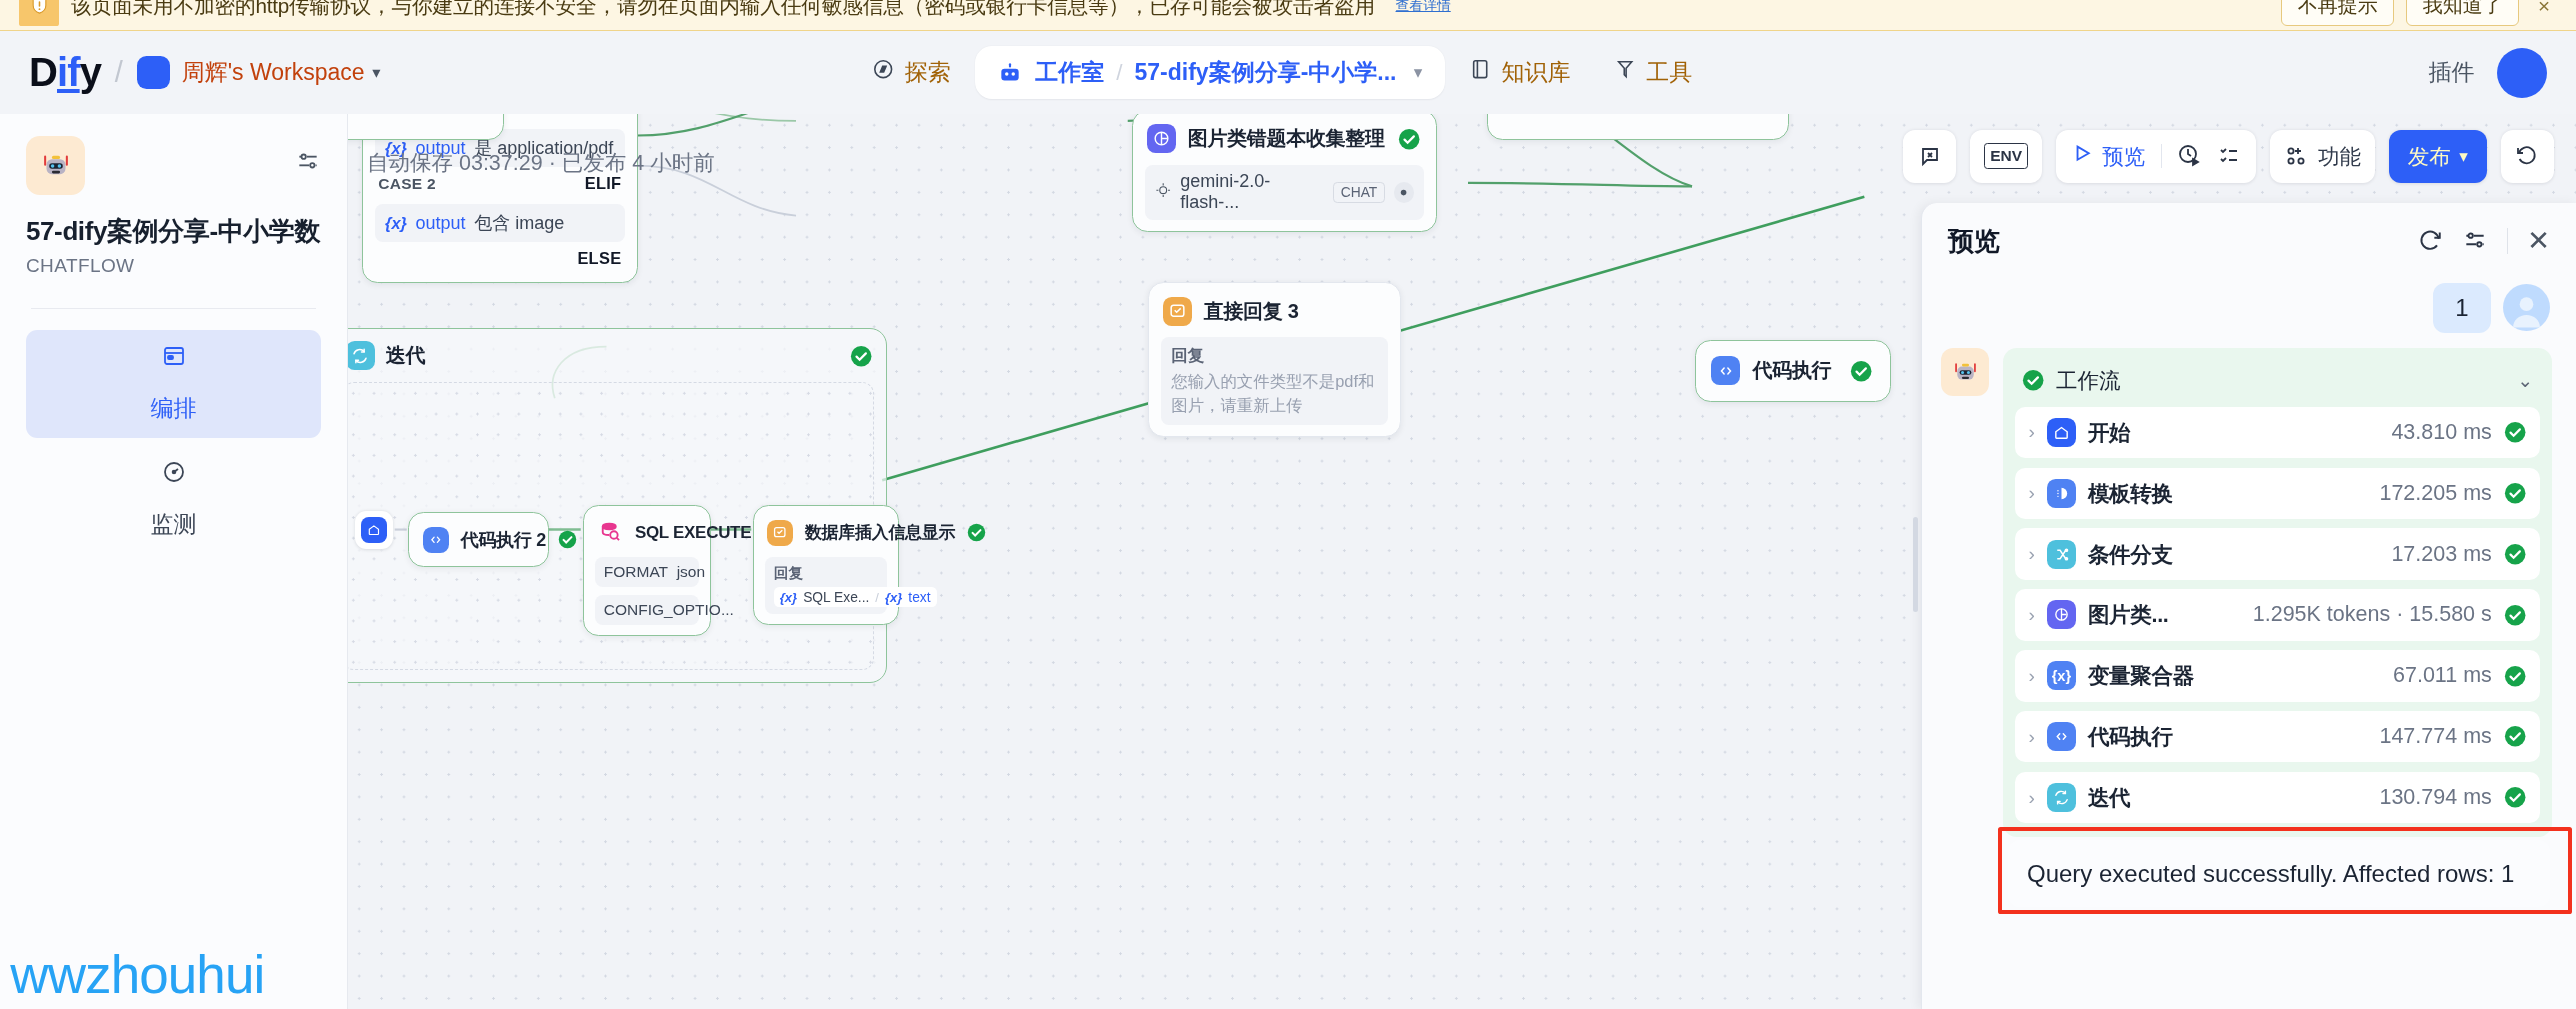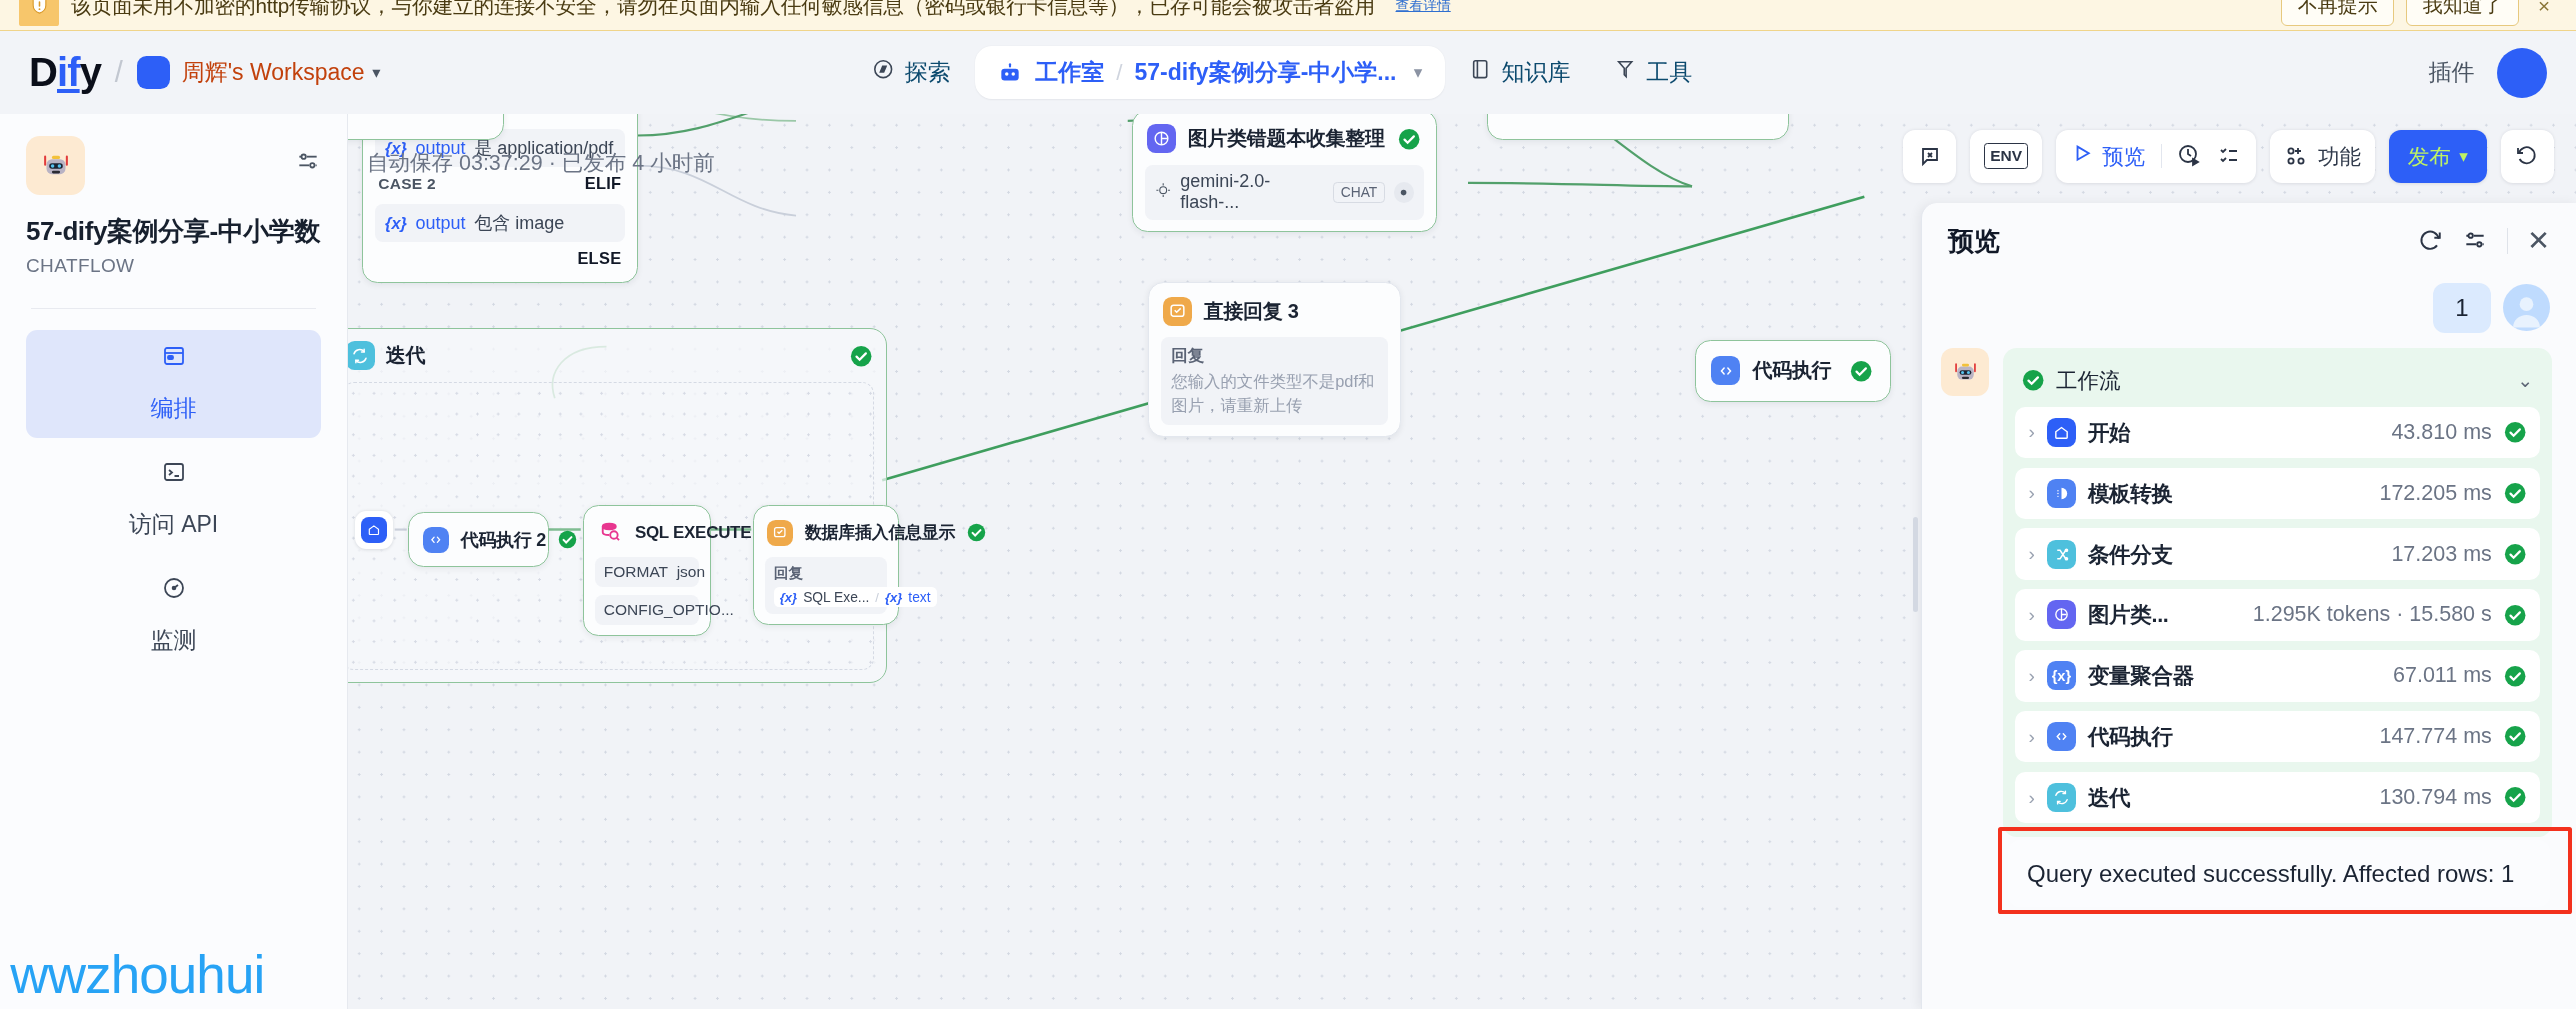--- a/index.html
+++ b/index.html
@@ -52,21 +52,21 @@
   .logo .if { color: #2d5ff7; text-decoration: underline; text-underline-offset: 2.6px;}
   .hdr-slash { color: #c2c7d0; font-size: 29px; margin: 0 13.8px; }
   .ws-dot { width: 33px; height: 33px; border-radius: 9.5px; background: #2d5ff7; }
   .ws-name { font-size: 23px; color: #c2410c; margin-left: 12px; }
   .chev { margin-left: 7.8px; color: #4b5563; font-size: 16.4px; }
   .ws-group { display: flex; align-items: center; cursor: pointer; }
 
   .hdr-center { position: absolute; left: 853px; top: 0; height: 83px; display: flex; align-items: center; gap: 5.2px;}
   .nav-item {
     display: flex; align-items: center; gap: 10.3px; padding: 10.3px 19px;
-    font-size: 23px; color: #0c4a6e; cursor: pointer; border-radius: 12px;
+    font-size: 23px; color: #a16207; cursor: pointer; border-radius: 12px;
     white-space: nowrap;
   }
   .nav-item svg { width: 22.4px; height: 22.4px; }
   .nav-pill {
     background: #ffffff; border-radius: 17px; padding: 11.2px 22.4px;
     display: flex; align-items: center; gap: 12px; cursor: pointer;
     box-shadow: 0 0.9px 1.7px rgba(16,24,40,.06);
   }
   .nav-pill .bot { width: 26px; height: 26px; }
   .pill-text { color: #2d5ff7; font-weight: 700; font-size: 23px; white-space: nowrap;}
@@ -172,21 +172,21 @@
     height: 53px; min-width: 53px; background: #fff; border-radius: 12px;
     box-shadow: 0 0.9px 3.4px rgba(16,24,40,.10); display: flex; align-items: center;
     justify-content: center; cursor: pointer; padding: 0 13.8px; gap: 10.3px;
   }
   .ct-grp { height: 53px; background: #fff; border-radius: 12px; box-shadow: 0 0.9px 3.4px rgba(16,24,40,.10);
     display: flex; align-items: center; padding: 0 15.5px; gap: 15.5px; }
   .ct-prev { display: flex; align-items: center; gap: 8.6px; color: #2d5ff7; font-size: 21.5px; cursor: pointer;}
   .ct-sep { width: 0.9px; height: 24px; background: #e2e6ee; }
   .ct-text { font-size: 21.5px; color: #313b4c; white-space: nowrap;}
   .ct-pub {
-    height: 53px; background: #2d5ff7; color: #bef264; border-radius: 12px;
+    height: 53px; background: #2d5ff7; color: #fef9c3; border-radius: 12px;
     display: flex; align-items: center; gap: 8.6px; padding: 0 19px; font-size: 21.5px;
     cursor: pointer; box-shadow: 0 0.9px 3.4px rgba(16,24,40,.10);
   }
 
   
   .preview {
     position: absolute; right: 0; top: 203px; width: 655px; height: 806px;
     background: #fafbfd; border-left: 0.9px solid #e3e7ee; border-top-left-radius: 15.5px;
     box-shadow: -2.6px 0 10.3px rgba(16,24,40,.06); z-index: 30;
   }
@@ -346,27 +346,20 @@
     <div class="app-type">CHATFLOW</div>
     <div class="side-div"></div>
 
     <div class="side-item active">
       <span><svg viewBox="0 0 24 24" fill="none" stroke="#2d5ff7" stroke-width="1.8">
             <rect x="3" y="4" width="18" height="16" rx="2"></rect>
             <path d="M3 9h18"></path>
             <rect x="6" y="12" width="5" height="3" rx="1" fill="#2d5ff7"></rect>
           </svg></span>
       <span>编排</span>
-    </div>
-    <div class="side-item">
-      <span><svg viewBox="0 0 24 24" fill="none" stroke="#3c4656" stroke-width="1.8">
-            <rect x="3" y="4" width="18" height="16" rx="2"></rect>
-            <path d="M7 10l3 2.5L7 15M12.5 16H17"></path>
-          </svg></span>
-      <span>访问 API</span>
     </div>
     <div class="side-item">
       <span><svg viewBox="0 0 24 24" fill="none" stroke="#3c4656" stroke-width="1.8">
             <circle cx="12" cy="12" r="9"></circle>
             <path d="M12 12l4-3"></path>
             <circle cx="12" cy="12" r="1.4" fill="#3c4656"></circle>
           </svg></span>
       <span>监测</span>
     </div>
   </div>

